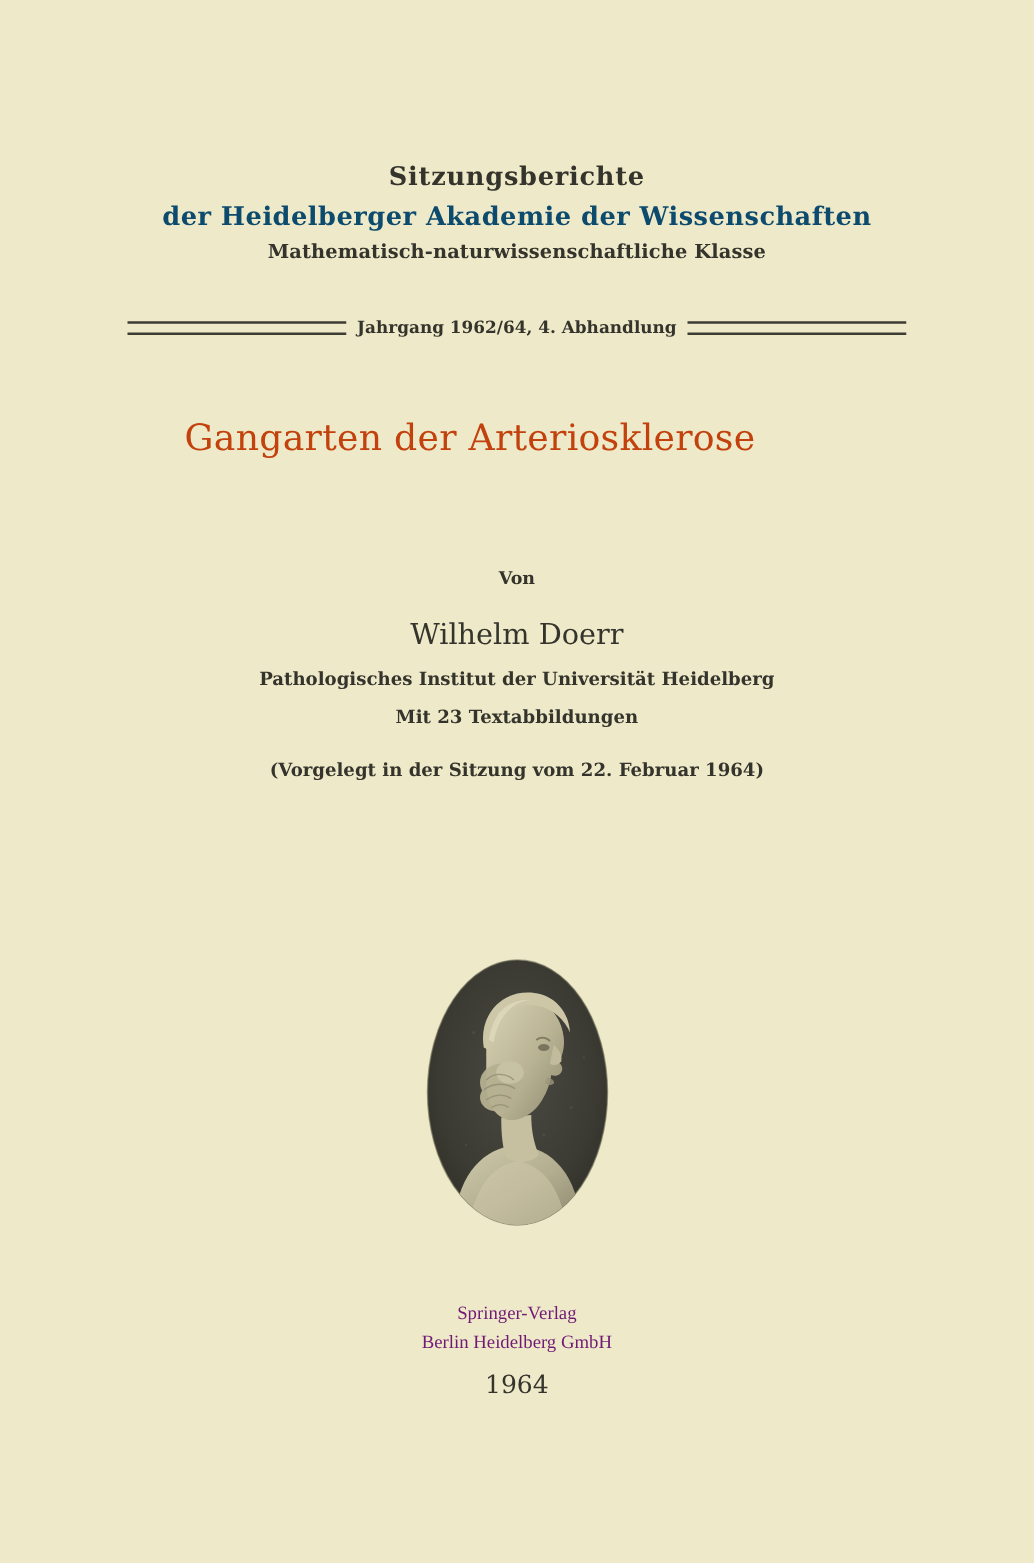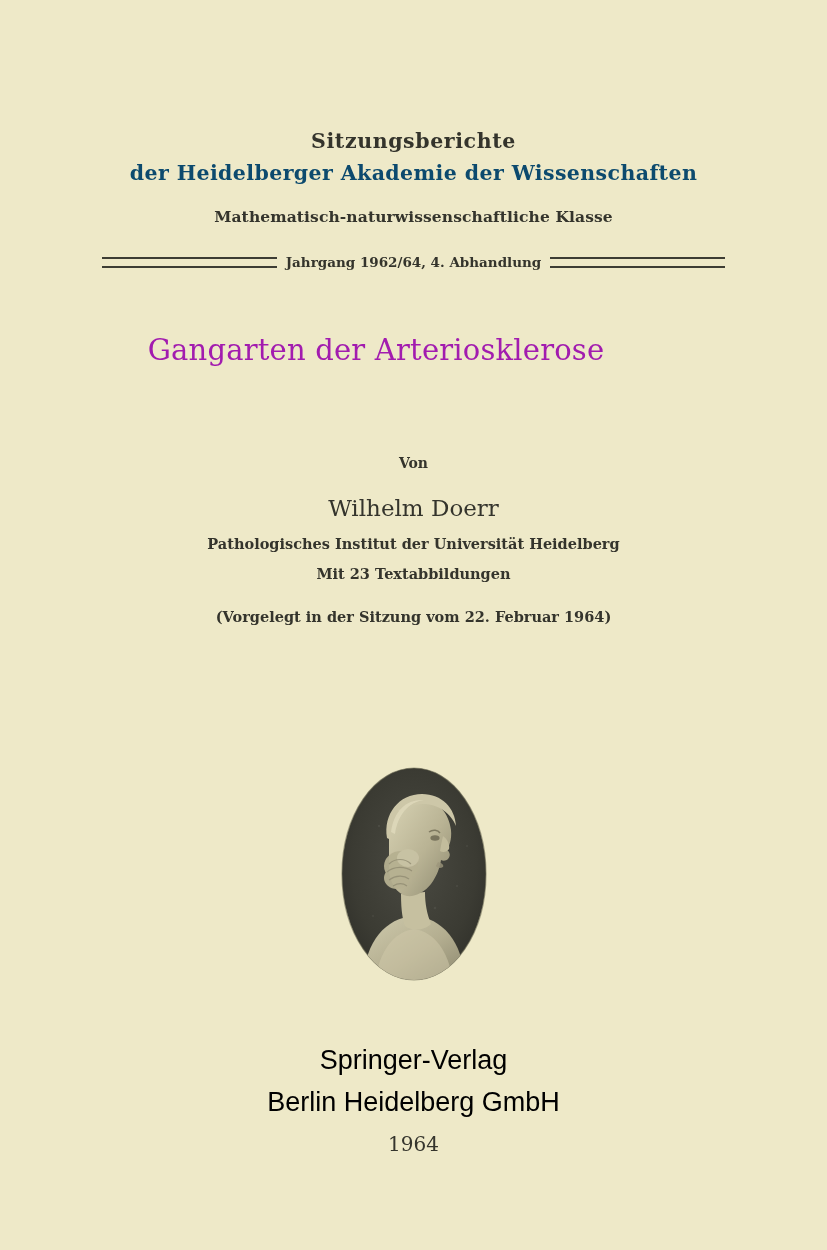--- a/index.html
+++ b/index.html
@@ -45,21 +45,21 @@
     color: #0c4a6e;
     line-height: 1.35;
     margin-top: 4px;
   }
   .series-line3 {
     font-family: "DejaVu Serif", serif;
     font-weight: bold;
     font-size: 15.5px;
     letter-spacing: 0.1px;
     color: #34342c;
-    margin-top: 20px;
+    margin-top: 4px;
   }
 
   
   .rule-row {
     position: absolute;
     top: 234px;
     left: 0;
     width: 827px;
     display: flex;
     align-items: center;
@@ -86,21 +86,21 @@
   
   .title {
     position: absolute;
     top: 333px;
     left: 0;
     width: 752px;
     text-align: center;
     font-family: "DejaVu Serif", serif;
     font-size: 29px;
     letter-spacing: 0.2px;
-    color: #a21caf;
+    color: #c2410c;
   }
 
   
   .byline {
     position: absolute;
     top: 455px;
     left: 0;
     width: 827px;
     text-align: center;
   }
@@ -150,23 +150,23 @@
 
   
   .imprint {
     position: absolute;
     top: 1040px;
     left: 0;
     width: 827px;
     text-align: center;
   }
   .imprint-line {
-    font-family: Liberation Sans, sans-serif;
-    font-size: 27px;
-    color: #000000;
+    font-family: Liberation Serif, serif;
+    font-size: 15px;
+    color: #701a75;
     line-height: 1.55;
   }
   .imprint-year {
     font-family: "DejaVu Serif", serif;
     font-size: 20px;
     color: #35352d;
     margin-top: 8px;
   }
 </style>
 </head>

